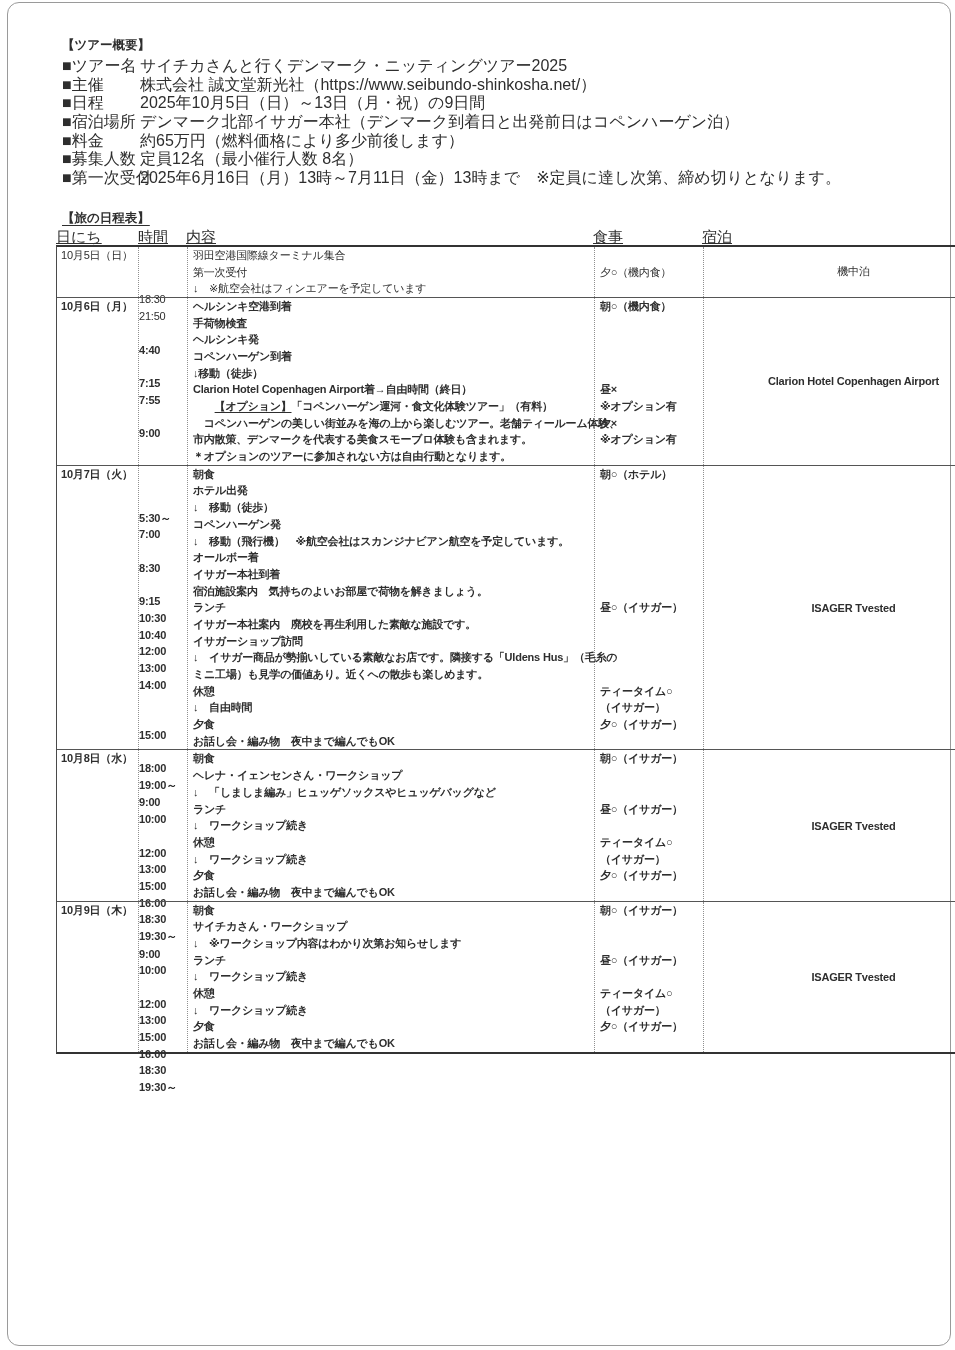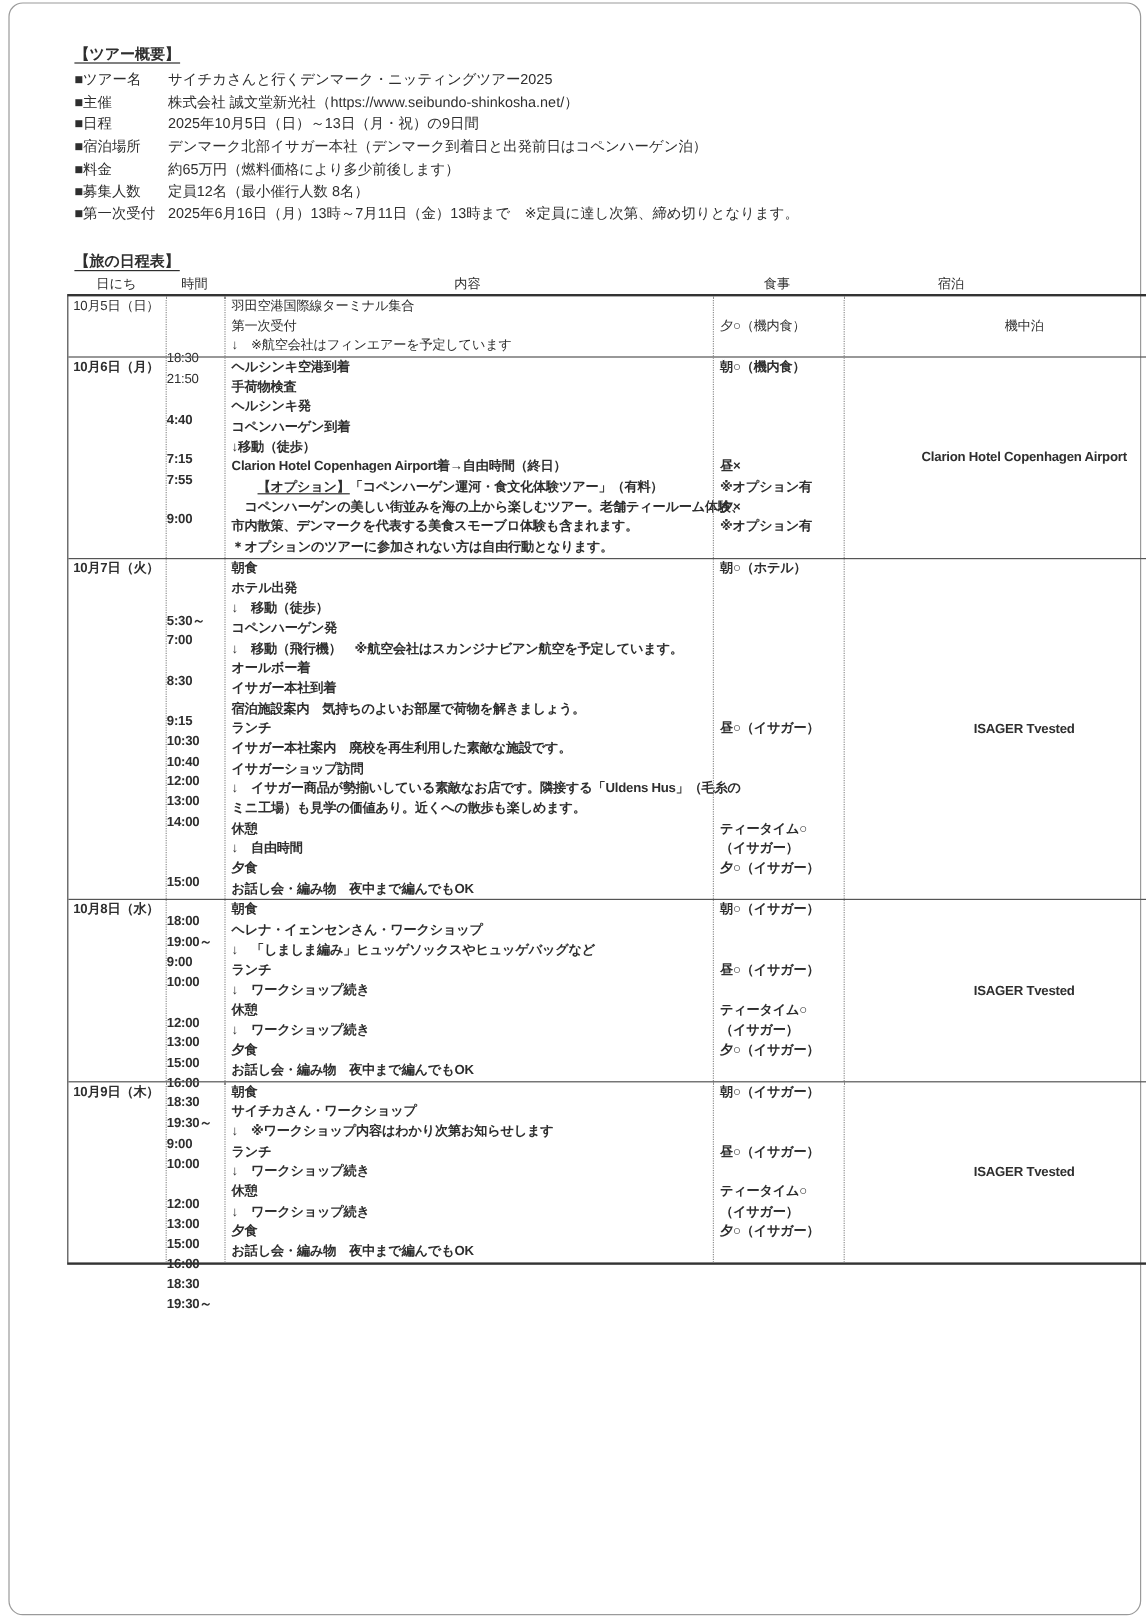--- a/index.html
+++ b/index.html
@@ -23,49 +23,48 @@
     position: absolute;
     left: 56px;
     top: 36px;
     width: 830px;
   }
   
   .ov-heading {
     margin-left: 6px;
     font-size: 12.5px;
     font-weight: bold;
-    text-decoration: underline;
     text-underline-offset: 3px;
     line-height: 19px;
     height: 19px;
     white-space: pre;
   }
   .ov-list { margin-left: 6px; margin-top: 2px; }
-  .ov-row { display: flex; line-height: 18.7px; height: 18.7px; font-size: 12px; }
+  .ov-row { display: flex; line-height: 18.7px; height: 18.7px; font-size: 16px; }
   .ov-label { width: 78px; flex: none; white-space: pre; }
   .ov-value { flex: 1; white-space: pre; }
   
   .it-heading {
     margin-left: 6px;
     margin-top: 21px;
     font-size: 12.5px;
     font-weight: bold;
     text-decoration: underline;
     text-underline-offset: 3px;
     line-height: 19px;
     height: 19px;
     white-space: pre;
   }
   .thead { display: flex; margin-top: 1px; height: 16px; }
   .th {
     flex: none;
-    text-align: center;
-    font-size: 11px;
+    font-size: 15px;
     line-height: 16px;
     white-space: pre;
+    text-decoration: underline;
   }
   .itin-table {
     width: 948px;
     box-sizing: border-box;
     border: 1px solid #4a4a4a;
     border-top: 2px solid #333;
     border-bottom: 2px solid #333;
     font-size: 11px;
     letter-spacing: -0.2px;
   }

